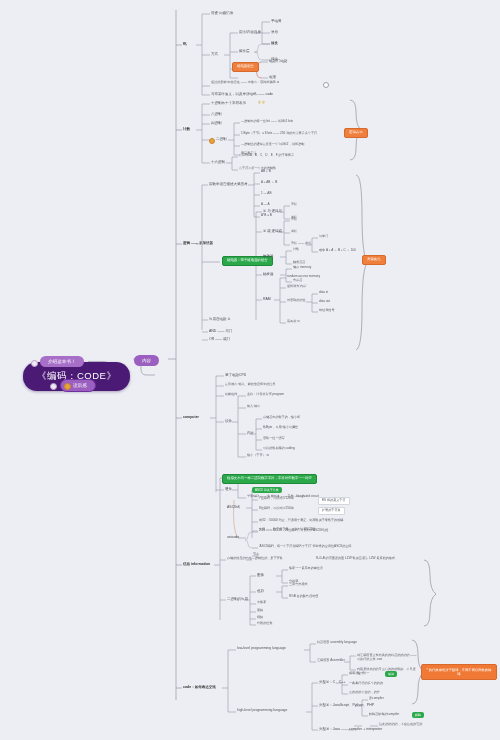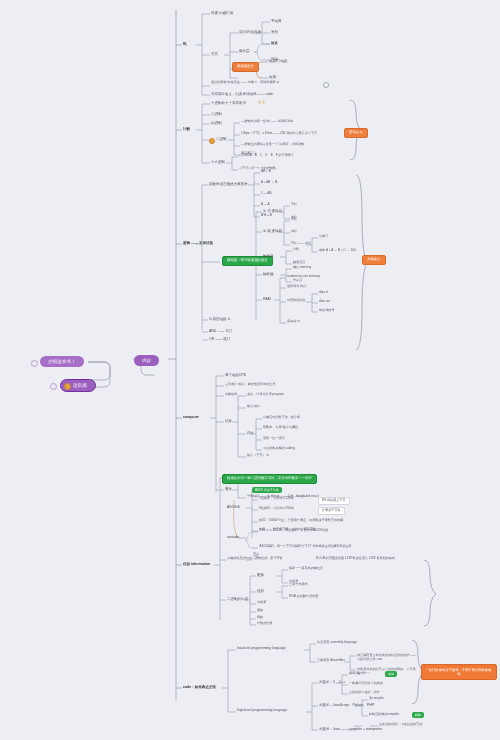--- a/index.html
+++ b/index.html
@@ -325,20 +325,21 @@
     </g>
 
     <g fill="none" stroke="#8f93a0" stroke-width="0.7">
       <path d="M350 100 Q356 100 356 112 Q356 128 362 130 Q356 132 356 148 Q356 160 350 160"></path>
       <path d="M356 175 Q362 175 362 215 Q362 258 368 262 Q362 266 362 310 Q362 348 356 350"></path>
       <path d="M412 640 Q418 640 418 655 Q418 668 424 672 Q418 676 418 690 Q418 704 412 704"></path>
       <path d="M424 560 Q430 560 430 575 Q430 590 436 594 Q430 598 430 612 Q430 626 424 626"></path>
     </g>
   </svg>
 
+  <div class="node root" style="left:23px;top:362px;">《编码：CODE》</div>
 
   <div class="dot" style="left:31px;top:360px;"></div>
   <div class="node pill light" style="left:40px;top:356px;">介绍这本书！</div>
   <div class="dot" style="left:50px;top:383px;"></div>
   <div class="node pill outline" style="left:60px;top:379px;padding-left:12px;">读后感</div>
   <div class="dot filled" style="left:64px;top:383px;"></div>
 
   <div class="node pill" style="left:134px;top:355px;">内容</div>
 
   <div class="node t b" style="left:183px;top:42px;">码</div>

